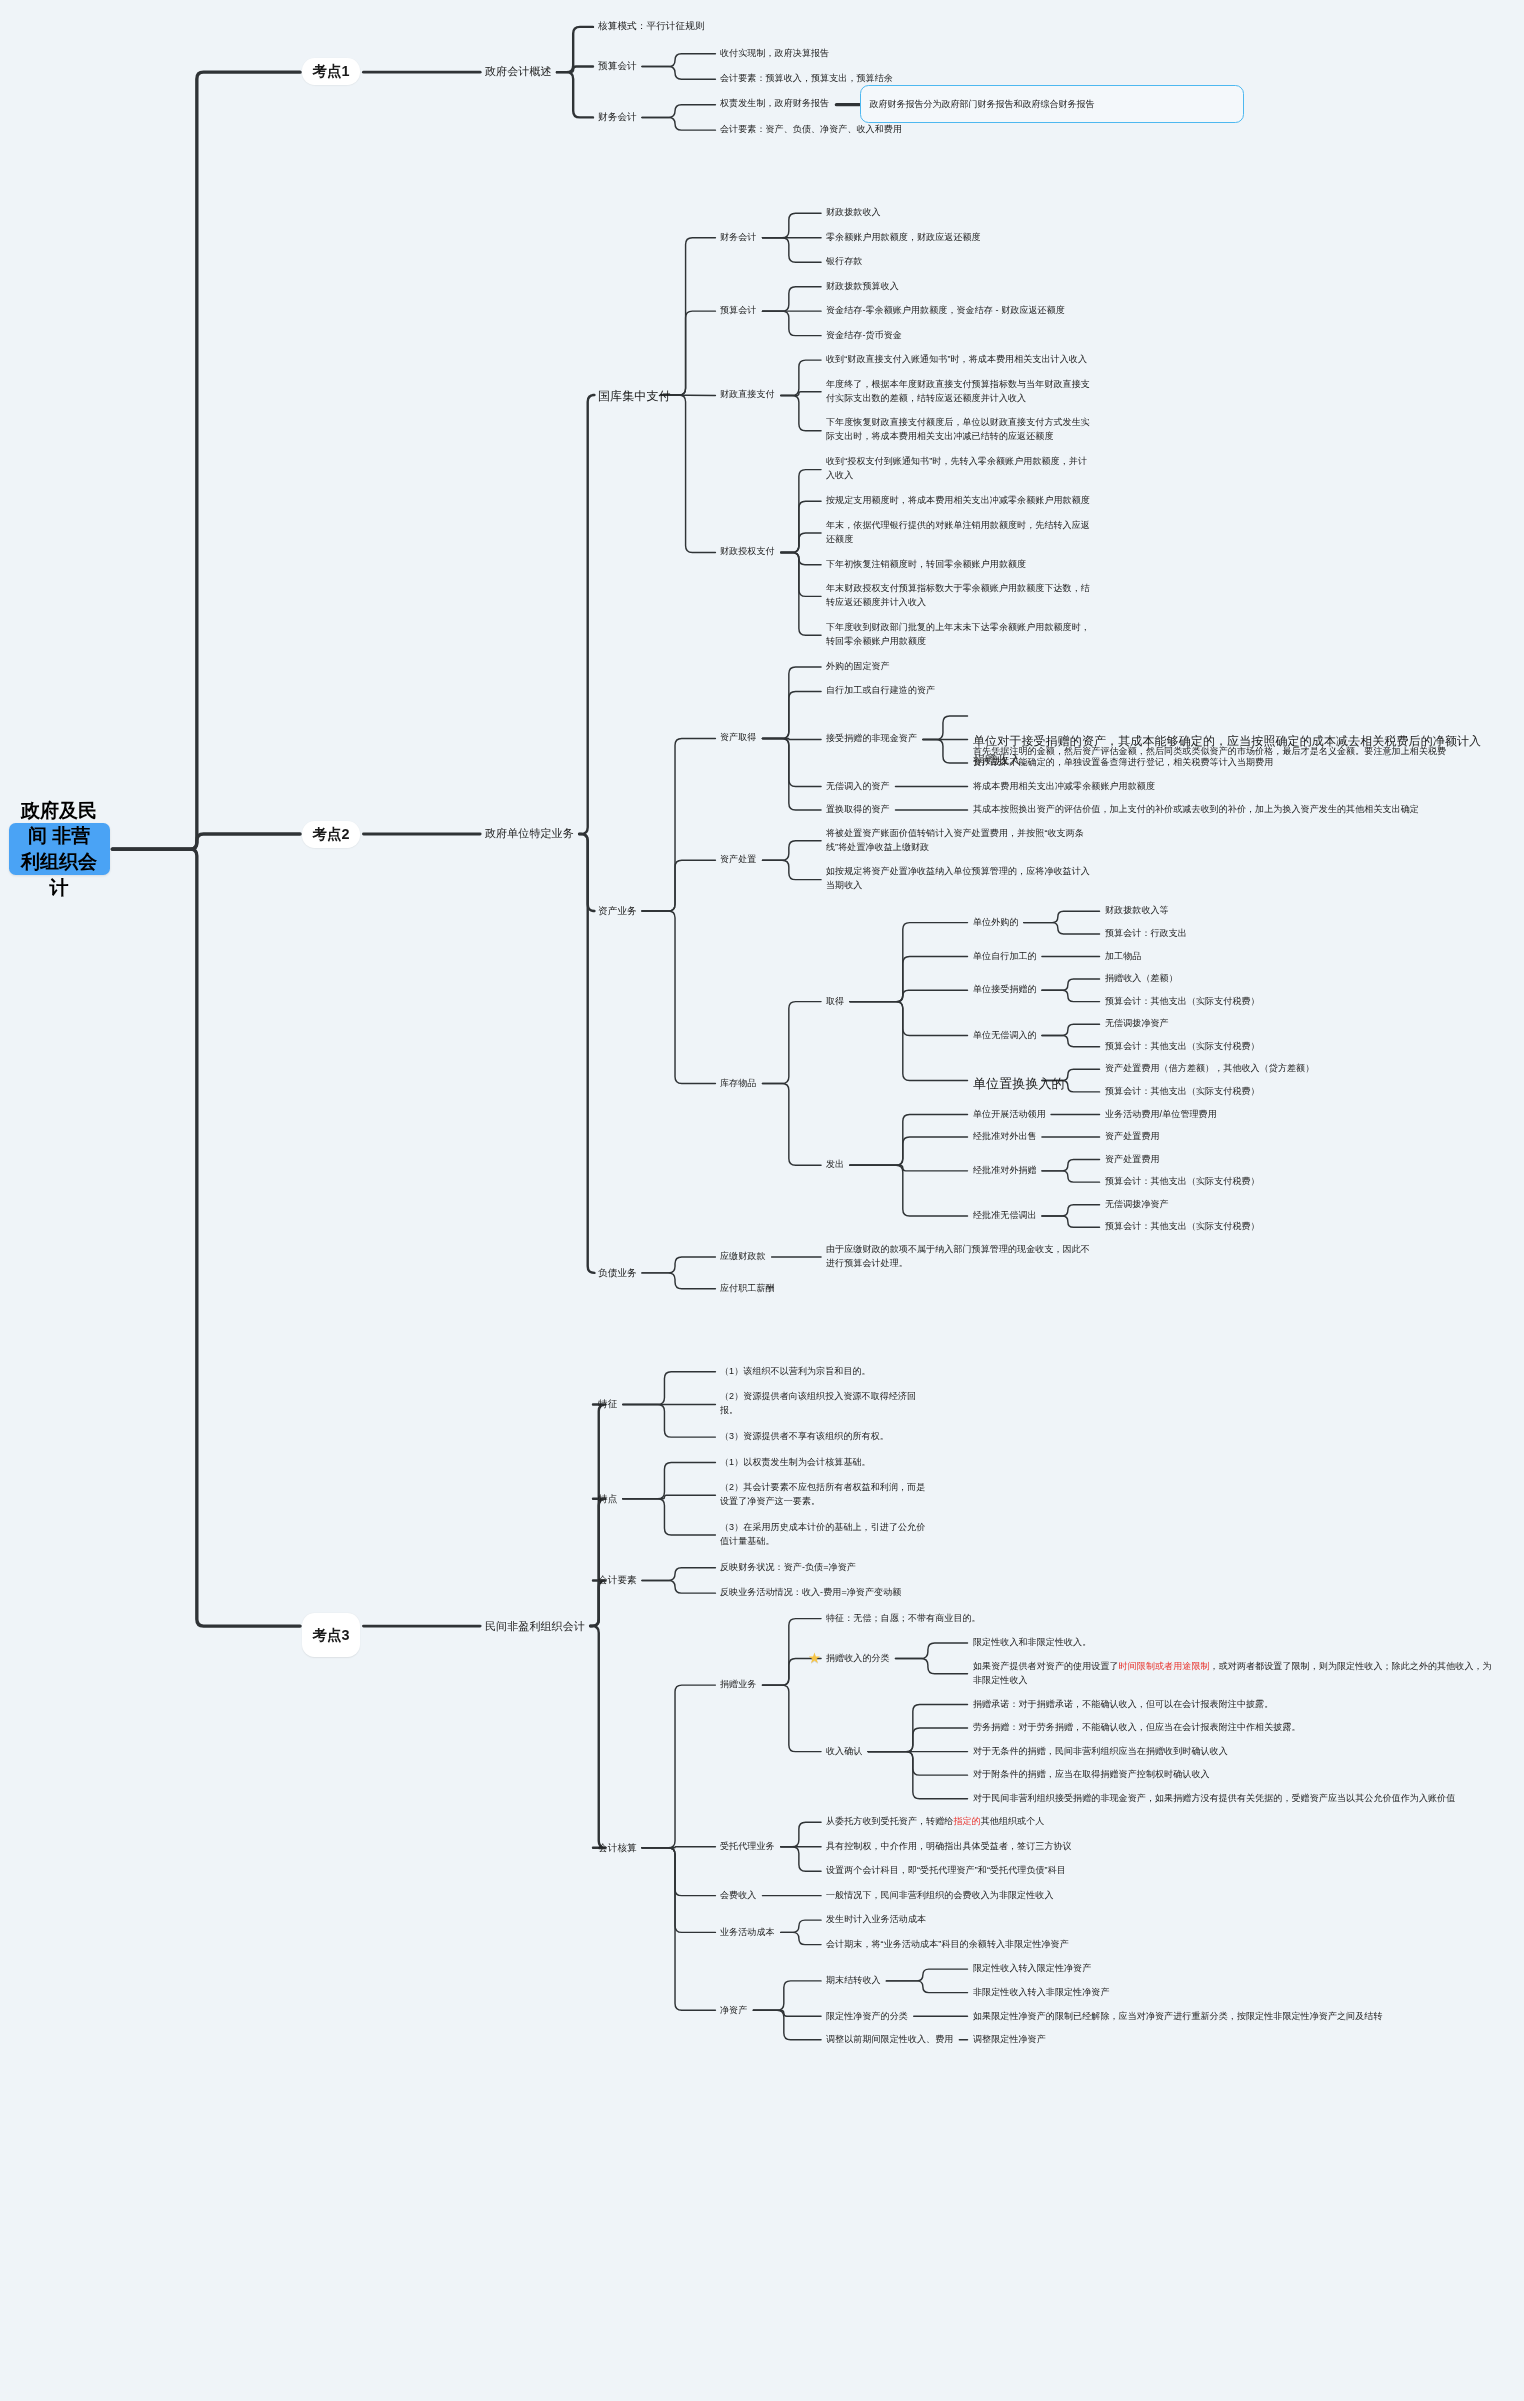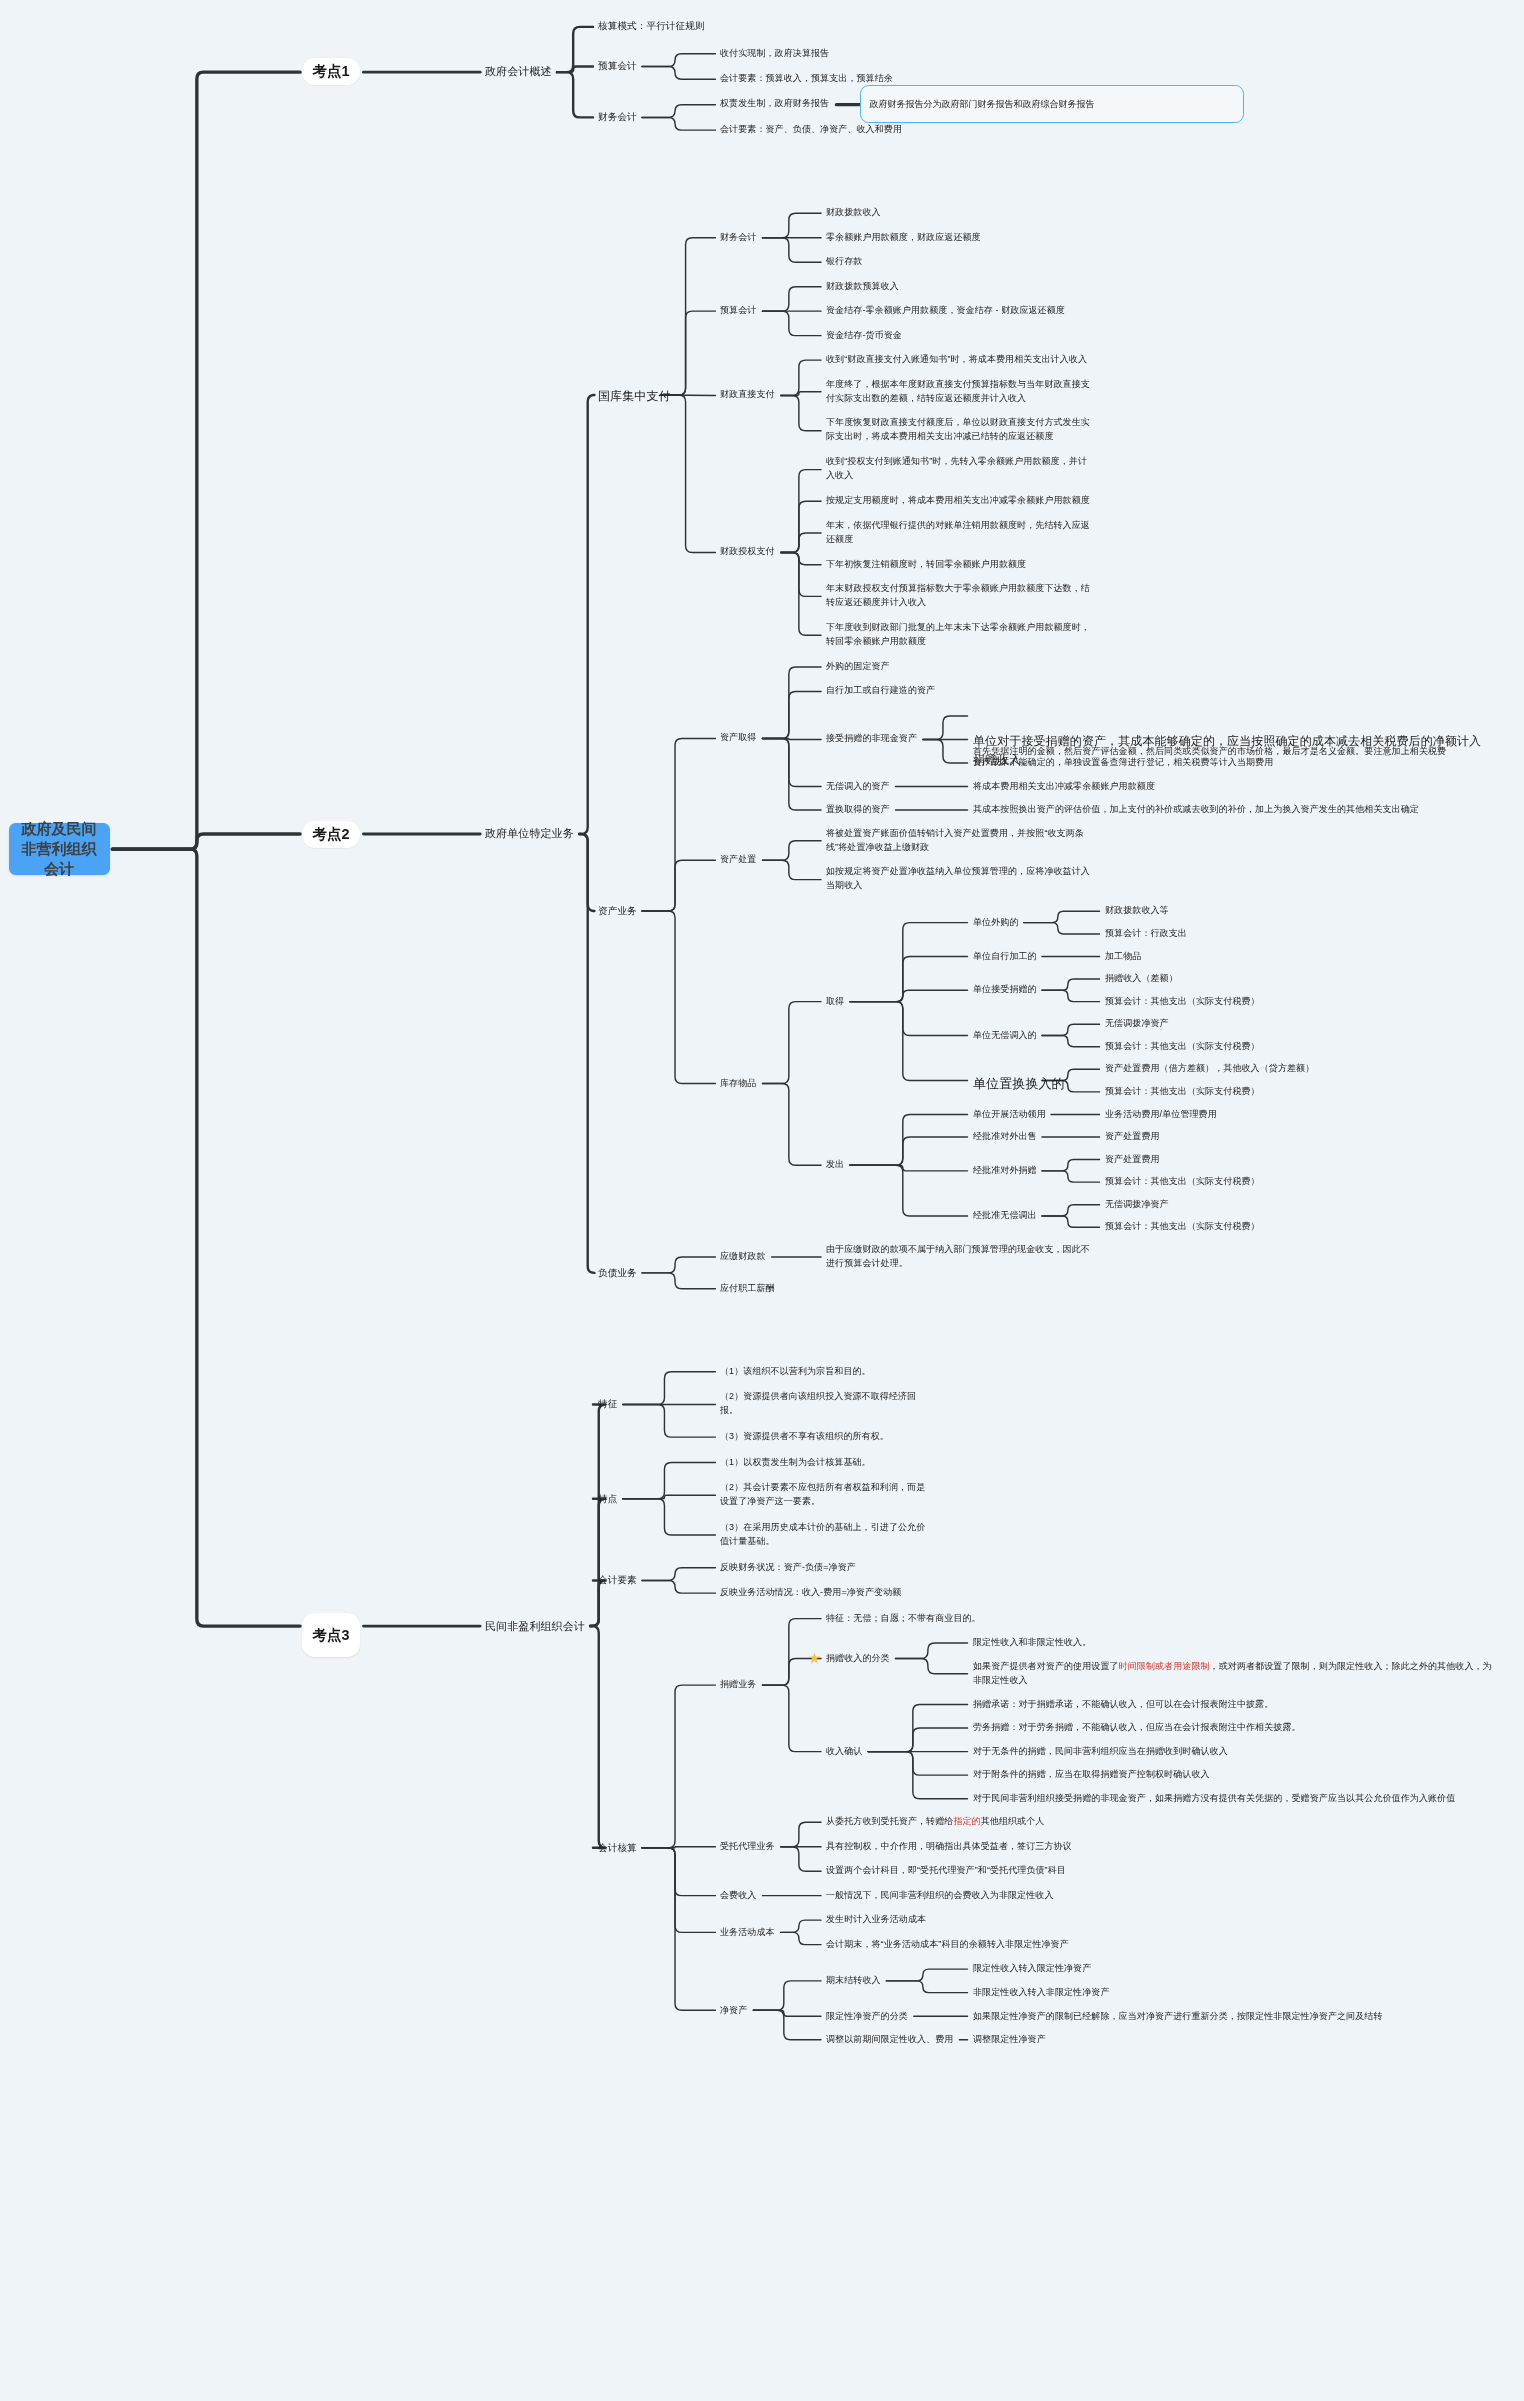--- a/index.html
+++ b/index.html
@@ -21,23 +21,23 @@
     line-height:1.55;
     white-space:pre-wrap;
     letter-spacing:0.1px;
   }
   .n-lvl2{font-size:11px;font-weight:500;}
   .n-lvl3{font-size:9.6px;}
 
   .root{
     position:absolute;
     background:#4aa3f5;
-    color:#404040;
+    color:#000000;
     border-radius:6.7px;
-    font-size:15px;
+    font-size:19px;
     font-weight:700;
     line-height:1.35;
     padding:9.6px 10.6px;
     box-sizing:border-box;
     display:flex;
     align-items:center;
     justify-content:center;
     text-align:center;
     box-shadow:0 1px 2.4px rgba(0,0,0,.10);
   }

